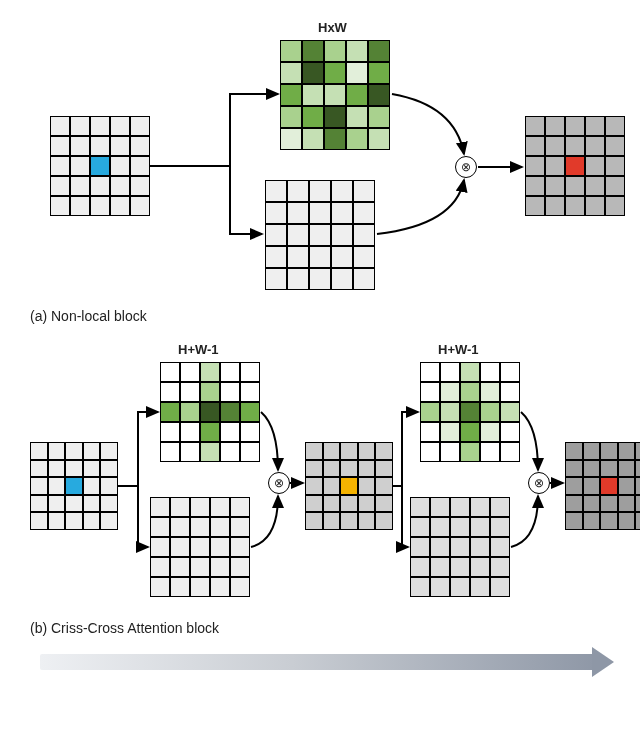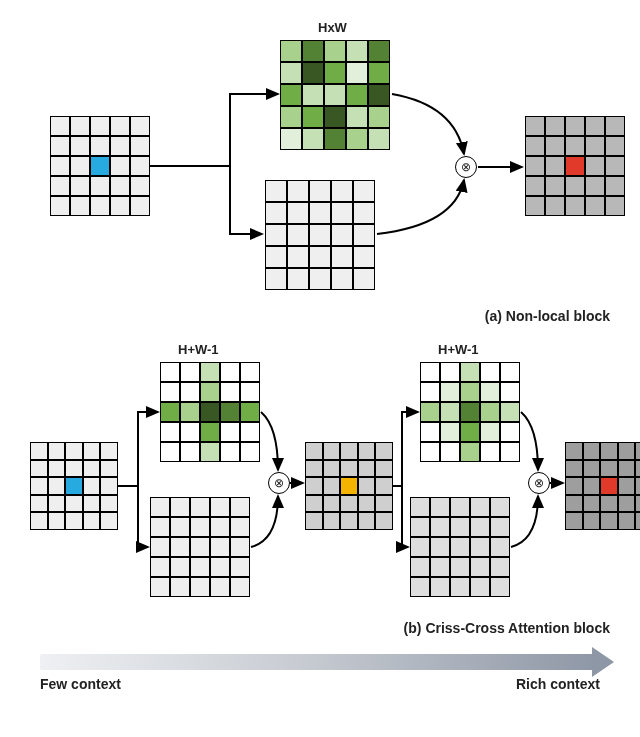--- a/index.html
+++ b/index.html
@@ -1,21 +1,21 @@
 <!DOCTYPE html>
 <html><head>
 <meta charset="utf-8">
 <style>
   * { box-sizing: border-box; }
   body {
     margin: 0; padding: 20px 30px; width: 640px; background: #fff;
     font-family: Arial, Helvetica, sans-serif; font-size: 14px; color: #222;
   }
   .panel { position: relative; }
-  .caption { text-align: right; font-weight: bold; margin: 8px 0 18px; }
+  .caption { text-align: left; font-weight: normal; margin: 8px 0 18px; }
   .grid { position: absolute; display: grid; }
   .grid .cell { border: 1.5px solid #000; background: #fff; }
   .arrow-legend { margin-top: 8px; }
   .legend-bar {
     height: 16px; width: 560px; margin: 0 auto; position: relative;
     background: linear-gradient(to right, #eef0f3 0%, #c9cdd3 45%, #8e97a6 100%);
     border-radius: 2px;
   }
   .legend-bar::after {
     content: ""; position: absolute; right: -14px; top: -7px;
@@ -396,17 +396,13 @@
 
     <path d="M491 70 Q 508 85 508 128" stroke="#000" stroke-width="2" fill="none" marker-end="url(#ah2)"></path>
     <path d="M481 205 Q 508 198 508 154" stroke="#000" stroke-width="2" fill="none" marker-end="url(#ah2)"></path>
     <line x1="520" y1="141" x2="533" y2="141" stroke="#000" stroke-width="2" marker-end="url(#ah2)"></line>
   </svg>
 </div>
 <div class="caption">(b) Criss-Cross Attention block</div>
 
 <div class="arrow-legend">
   <div class="legend-bar"></div>
-  <div class="legend-row">
-    <span>Few context</span>
-    <span>Rich context</span>
-  </div>
 </div>
 
 </body></html>

